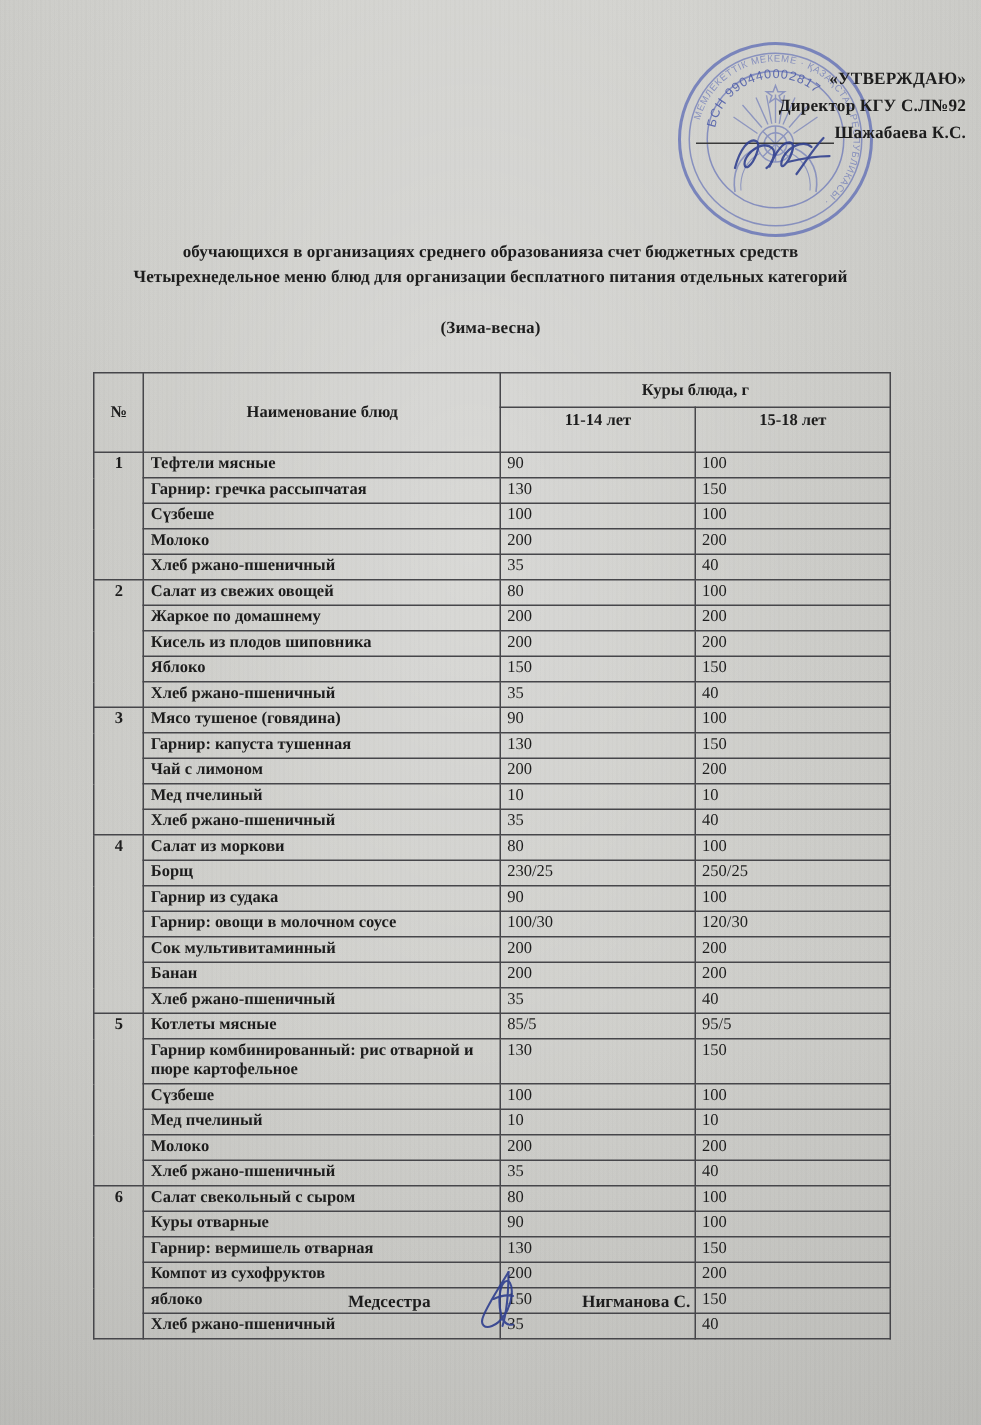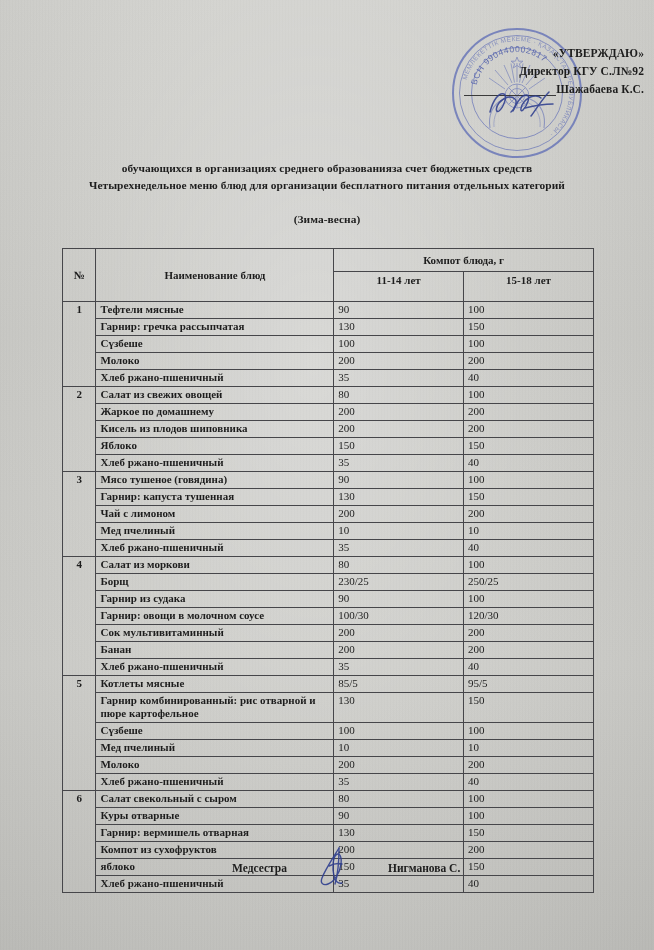--- a/index.html
+++ b/index.html
@@ -283,21 +283,21 @@
   <span class="tline">обучающихся в организациях среднего образованияза счет бюджетных средств</span>
   <span class="tline">Четырехнедельное меню блюд для организации   бесплатного питания отдельных категорий</span>
   <span class="tline sub">(Зима-весна)</span>
 </div>
 
 <table id="menu-table">
   <thead>
     <tr class="hrow1">
       <th class="th-num" rowspan="2">№</th>
       <th class="th-name" rowspan="2">Наименование блюд</th>
-      <th class="th-out" colspan="2">Компот блюда, г</th>
+      <th class="th-out" colspan="2">Куры блюда, г</th>
     </tr>
     <tr class="hrow2">
       <th class="th-age">11-14 лет</th>
       <th class="th-age">15-18 лет</th>
     </tr>
   </thead>
   <tbody id="menu-body">
       <tr>
         <td class="c-num" rowspan="5">1</td>
         <td class="c-name">Тефтели мясные</td>

